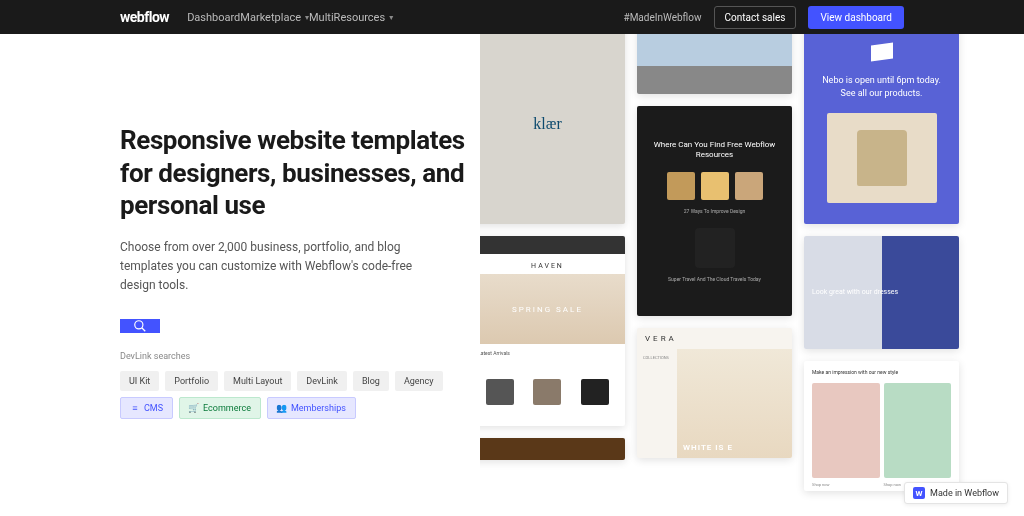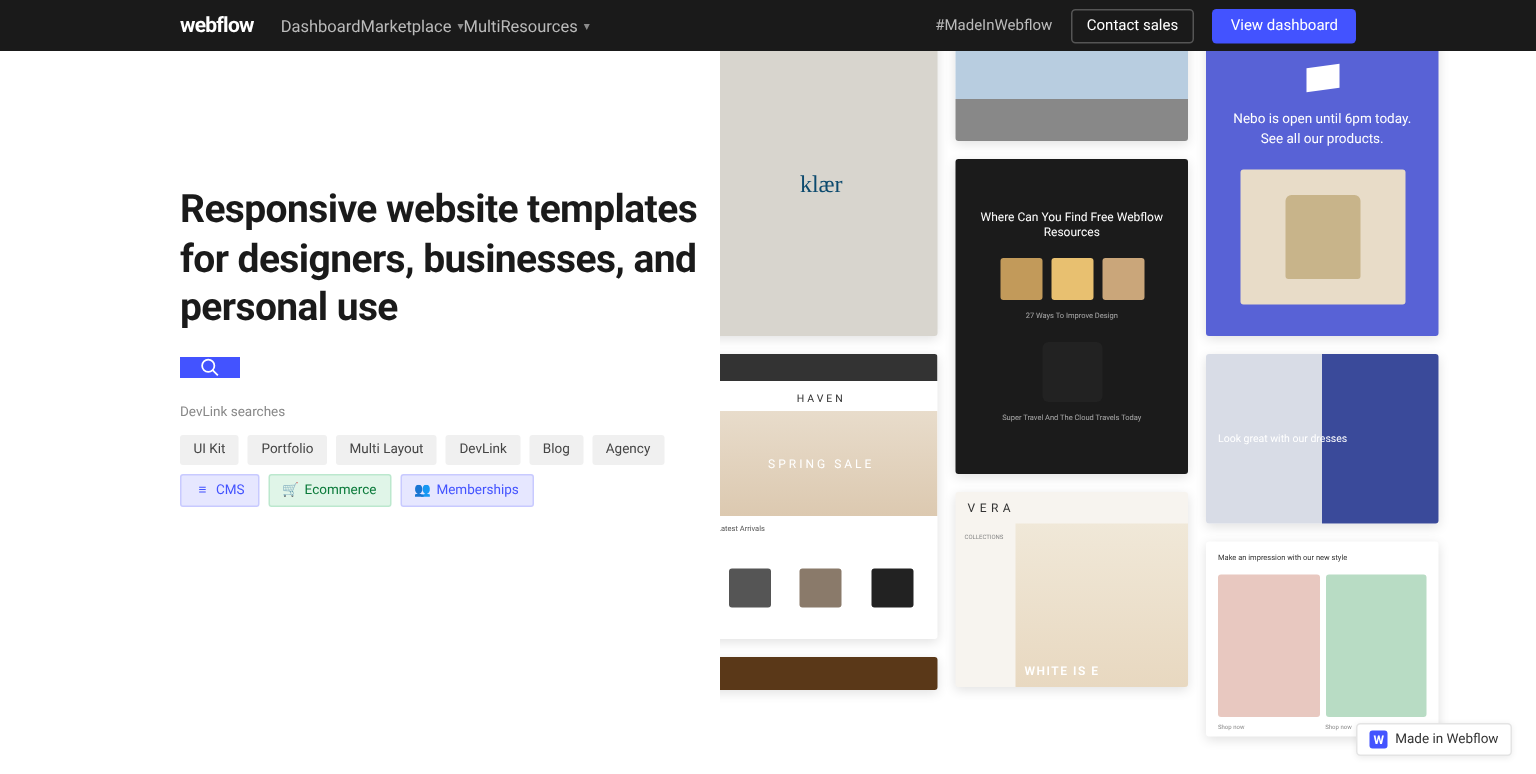--- a/index.html
+++ b/index.html
@@ -112,20 +112,21 @@
   <div class="nav-right">
     <span class="hashtag">#MadeInWebflow</span>
     <a class="btn-outline">Contact sales</a>
     <a class="btn-primary">View dashboard</a>
   </div>
 </div>
 
 <div class="main">
   <div class="left">
     <h1>Responsive website templates for designers, businesses, and personal use</h1>
+    <p class="subtitle">Choose from over 2,000 business, portfolio, and blog templates you can customize with Webflow's code-free design tools.</p>
     <div class="search-row">
       <div class="search-btn">
         <svg viewBox="0 0 24 24">
             <circle cx="10" cy="10" r="7"></circle>
             <line x1="21" y1="21" x2="15" y2="15"></line>
           </svg>
       </div>
     </div>
     <div class="common-label">DevLink searches</div>
     <div class="tags">

